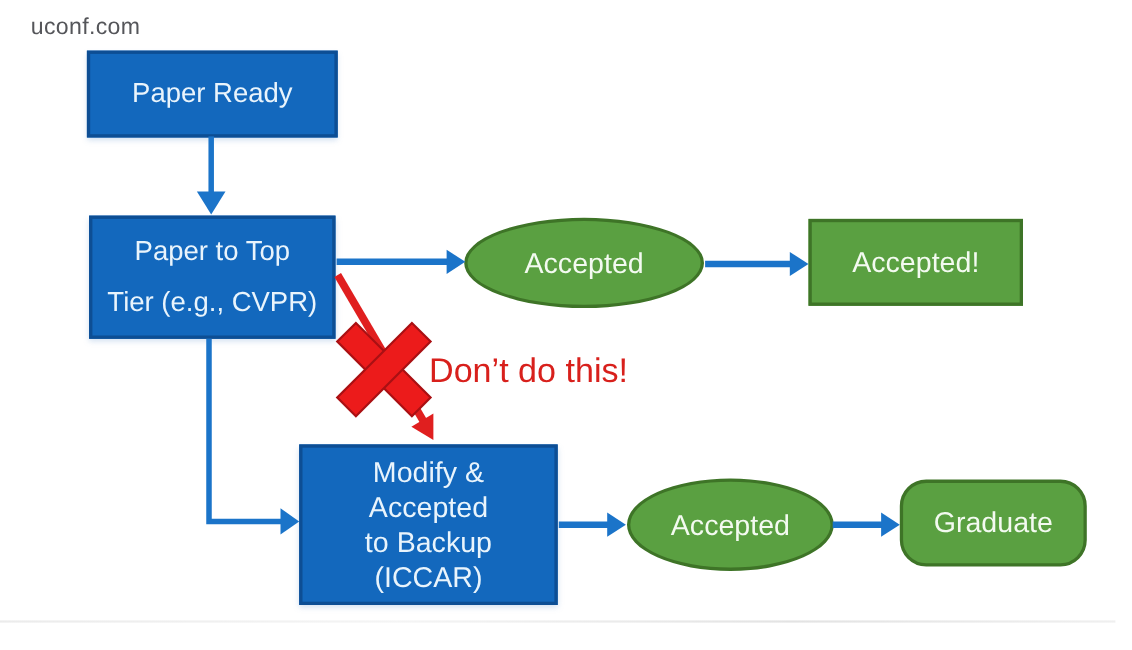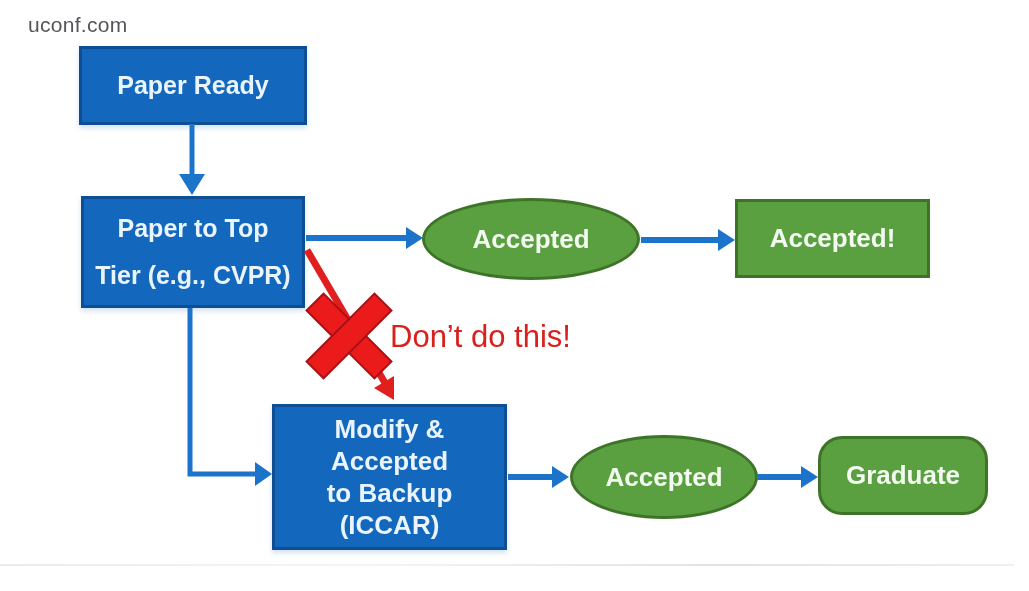--- a/index.html
+++ b/index.html
@@ -13,21 +13,20 @@
   .watermark {
     position:absolute; left:28px; top:13px;
     font-size:21px; color:#55565a; letter-spacing:.3px;
   }
   .node {
     position:absolute;
     display:flex; flex-direction:column;
     align-items:center; justify-content:center;
     text-align:left; box-sizing:border-box;
     z-index:1;
-    font-weight:bold;
   }
   .blue-box {
     background:#1368bd;
     border:3px solid #0d4e94;
     color:#e9f4fc;
     box-shadow:0 3px 5px rgba(130,170,215,0.35);
   }
   .green-box {
     background:#5aa041;
     border:3px solid #3e7427;

